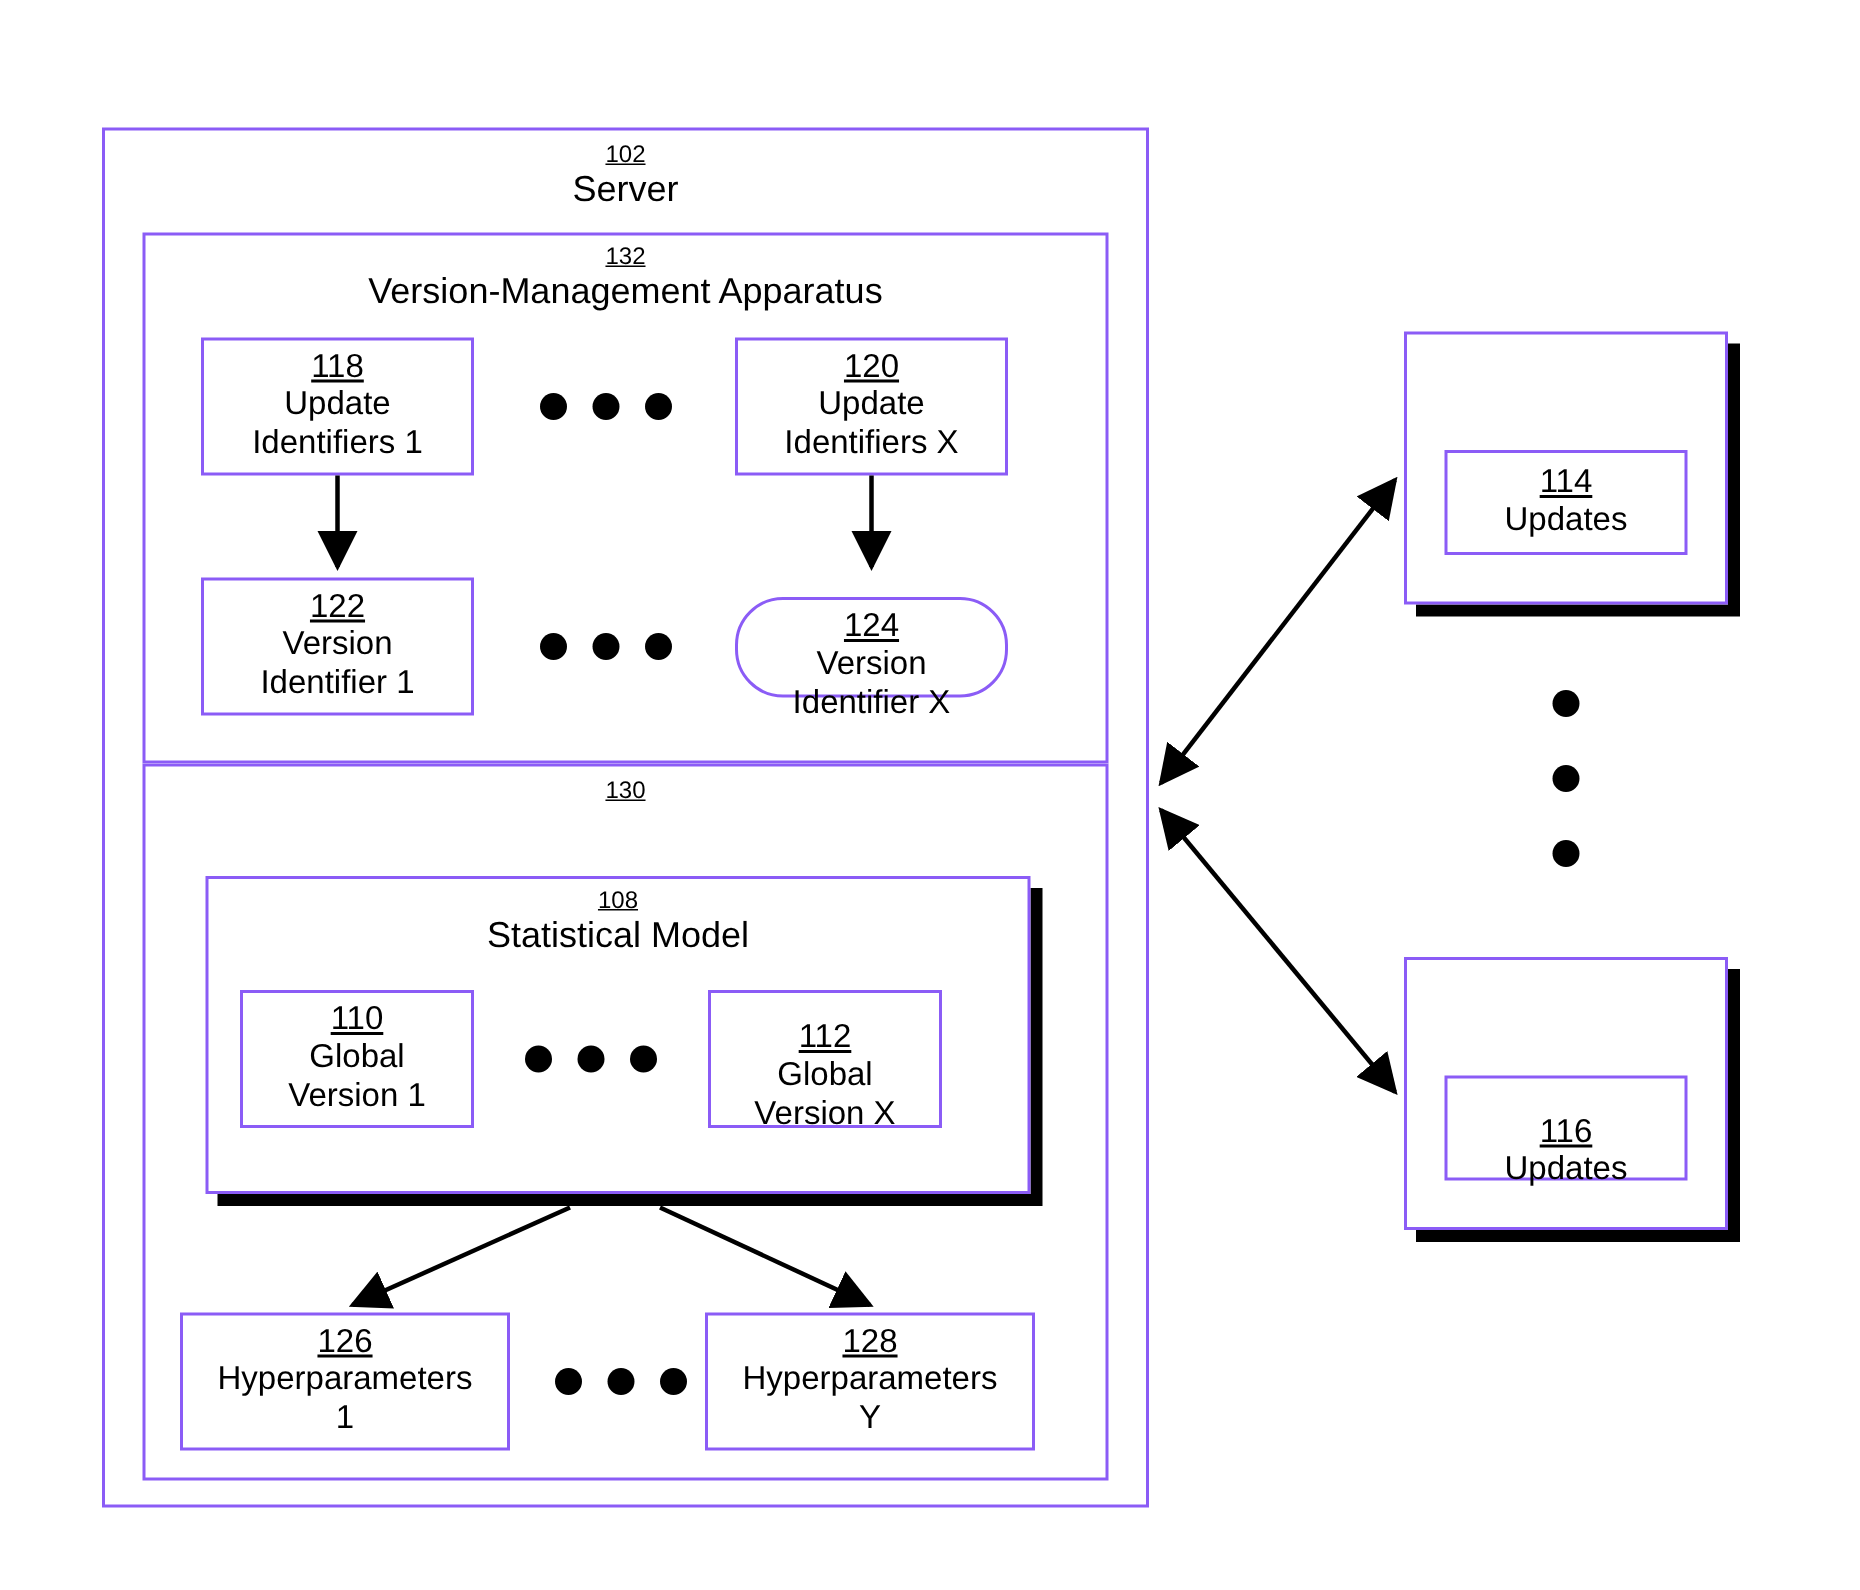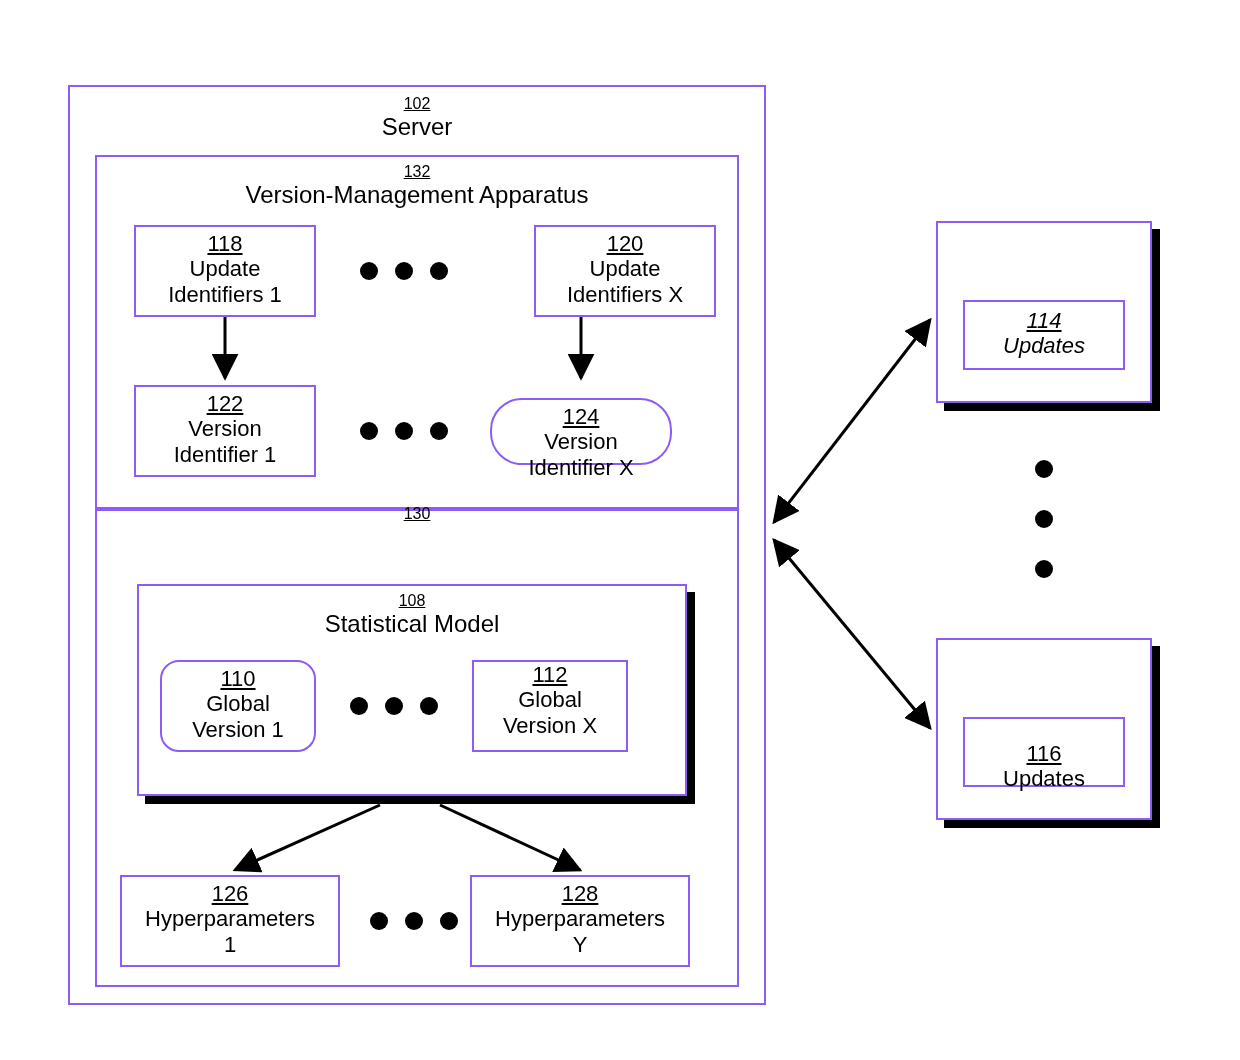--- a/index.html
+++ b/index.html
@@ -70,21 +70,21 @@
   </div>
 
   <div class="box small" style="left:134px; top:225px; width:182px; height:92px;">
     <div class="label-block" style="padding-top:4px;">
       <span class="ref">118</span><br>
       <span class="name">Update</span><br>
       <span class="name">Identifiers 1</span>
     </div>
   </div>
 
-  <div class="box small" style="left:490px; top:225px; width:182px; height:92px;margin-left:44px;">
+  <div class="box small" style="left:490px; top:225px; width:182px; height:92px;">
     <div class="label-block" style="padding-top:4px;">
       <span class="ref">120</span><br>
       <span class="name">Update</span><br>
       <span class="name">Identifiers X</span>
     </div>
   </div>
 
   <div class="dot" style="left:360px; top:262px;"></div>
   <div class="dot" style="left:395px; top:262px;"></div>
   <div class="dot" style="left:430px; top:262px;"></div>
@@ -113,41 +113,41 @@
       <span class="name">Version</span><br>
       <span class="name">Identifier X</span>
     </div>
   </div>
 
   <div class="dot" style="left:360px; top:422px;"></div>
   <div class="dot" style="left:395px; top:422px;"></div>
   <div class="dot" style="left:430px; top:422px;"></div>
 
   <div class="box" style="left:95px; top:509px; width:644px; height:478px;"></div>
-  <div class="label-block" style="position:absolute; left:95px; top:505px; width:644px;">
+  <div class="label-block" style="position:absolute; left:95px; top:519px; width:644px;">
     <span class="ref">130</span><br>
   </div>
 
   <div class="shadow" style="left:145px; top:592px; width:550px; height:212px;"></div>
   <div class="box" style="left:137px; top:584px; width:550px; height:212px;"></div>
   <div class="label-block" style="position:absolute; left:137px; top:592px; width:550px;">
     <span class="ref">108</span><br>
     <span class="name">Statistical Model</span>
   </div>
 
-  <div class="box small" style="left:160px; top:660px; width:156px; height:92px;border-radius:19px;">
+  <div class="box small" style="left:160px; top:660px; width:156px; height:92px;">
     <div class="label-block" style="padding-top:4px;">
       <span class="ref">110</span><br>
       <span class="name">Global</span><br>
       <span class="name">Version 1</span>
     </div>
   </div>
 
   <div class="box small" style="left:472px; top:660px; width:156px; height:92px;">
-    <div class="label-block" style="padding-top:0;">
+    <div class="label-block" style="padding-top:16px;">
       <span class="ref">112</span><br>
       <span class="name">Global</span><br>
       <span class="name">Version X</span>
     </div>
   </div>
 
   <div class="dot" style="left:350px; top:697px;"></div>
   <div class="dot" style="left:385px; top:697px;"></div>
   <div class="dot" style="left:420px; top:697px;"></div>
 
@@ -172,21 +172,21 @@
     </div>
   </div>
 
   <div class="dot" style="left:370px; top:912px;"></div>
   <div class="dot" style="left:405px; top:912px;"></div>
   <div class="dot" style="left:440px; top:912px;"></div>
 
   <div class="shadow" style="left:944px; top:229px; width:216px; height:182px;"></div>
   <div class="box" style="left:936px; top:221px; width:216px; height:182px;"></div>
   <div class="box small" style="left:963px; top:300px; width:162px; height:70px;">
-    <div class="label-block" style="padding-top:6px;font-style:italic;">
+    <div class="label-block" style="padding-top:6px;">
       <span class="ref">114</span><br>
       <span class="name">Updates</span>
     </div>
   </div>
 
   <div class="shadow" style="left:944px; top:646px; width:216px; height:182px;"></div>
   <div class="box" style="left:936px; top:638px; width:216px; height:182px;"></div>
   <div class="box small" style="left:963px; top:717px; width:162px; height:70px;">
     <div class="label-block" style="padding-top:22px;">
       <span class="ref">116</span><br>

